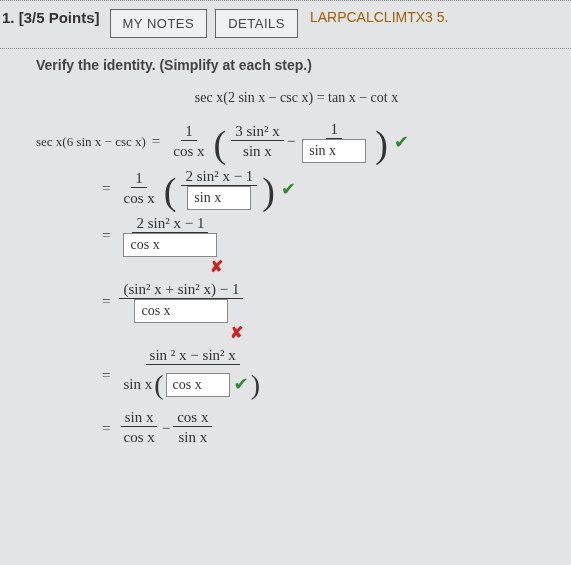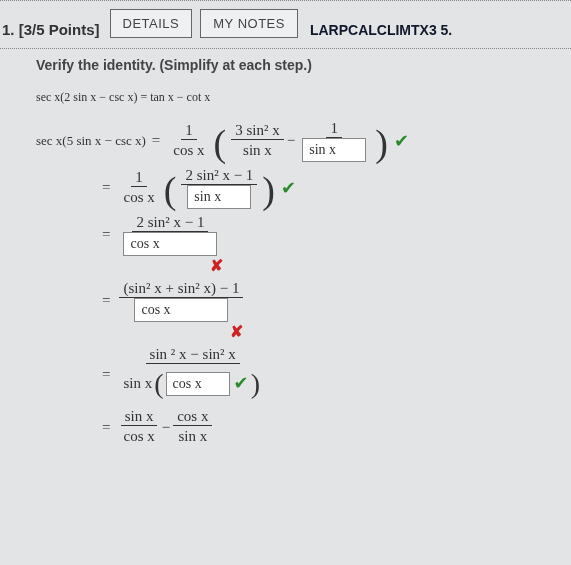--- a/index.html
+++ b/index.html
@@ -1,52 +1,52 @@
 <!DOCTYPE html>
 <html><head>
 <meta charset="utf-8">
 <style>
 body{margin:0;font-family:Arial,Helvetica,sans-serif;background:#d1d4d6;color:#333;font-size:14px}
 .page{width:571px;height:565px;background:#e2e4e5;position:relative;overflow:hidden;border-top:1px dotted #888}
-.hdr{display:flex;align-items:flex-end;padding:8px 6px 10px 2px;border-bottom:1px dotted #888}
+.hdr{display:flex;align-items:flex-start;padding:8px 6px 10px 2px;border-bottom:1px dotted #888}
 .qnum{font-weight:bold;font-size:15px;margin-right:10px;color:#333}
 .btn{border:1px solid #666;padding:6px 12px;background:#eef0f1;margin-right:8px;font-size:13px;letter-spacing:.5px;color:#444;cursor:pointer}
-.book{font-weight:bold;color:#0f172a;font-size:14px;margin-left:4px}
+.book{font-weight:normal;color:#a16207;font-size:14px;margin-left:4px}
 .body{padding:8px 14px 0 36px}
 .prompt{font-weight:bold;color:#444;font-size:14px;margin-bottom:17px}
-.ident{font-size:12px;margin-bottom:14px;font-family:'Times New Roman',serif}
+.ident{text-align:center;font-size:14px;margin-bottom:14px;font-family:'Times New Roman',serif}
 .row{display:flex;align-items:center;margin:4px 0;font-family:'Times New Roman',serif;font-size:15px}
 .eq{padding:0 6px}
 .frac{display:inline-flex;flex-direction:column;align-items:center;vertical-align:middle;margin:0 3px}
 .frac .n{border-bottom:1px solid #333;padding:0 4px;line-height:1.2}
 .frac .d{padding:0 4px;line-height:1.4}
 .paren{font-size:38px;font-weight:100;line-height:0;position:relative;top:2px;padding:0 2px;font-family:'Times New Roman',serif}
 .inp{display:inline-block;border:1px solid #888;background:#fff;min-width:50px;height:22px;line-height:22px;padding:0 6px;font-family:'Times New Roman',serif;font-size:14px;vertical-align:middle}
 .check{color:#2a8a2a;font-size:18px;padding-left:4px}
 .cross{color:#c22;font-size:16px;font-weight:bold;padding-left:4px}
 .steps{margin-left:60px}
 .mini{font-size:13px}
 </style>
 </head>
 <body>
 
 <div class="page">
   <div class="hdr">
     <span class="qnum">1. [3/5 Points]</span>
+    <span class="btn">MY NOTES</span>
     <span class="btn">DETAILS</span>
-    <span class="btn">MY NOTES</span>
     <span class="book">LARPCALCLIMTX3 5.</span>
   </div>
 
   <div class="body">
     <div class="prompt">Verify the identity. (Simplify at each step.)</div>
     <div class="ident">sec x(2 sin x − csc x) = tan x − cot x</div>
 
     <div class="row">
-      <span class="mini">sec x(5 sin x − csc x)</span>
+      <span class="mini">sec x(6 sin x − csc x)</span>
       <span class="eq">=</span>
       <span class="frac">
         <span class="n">1</span>
         <span class="d">cos x</span>
       </span>
       <span class="paren">(</span>
       <span class="frac">
         <span class="n">3 sin² x</span>
         <span class="d">sin x</span>
       </span>

